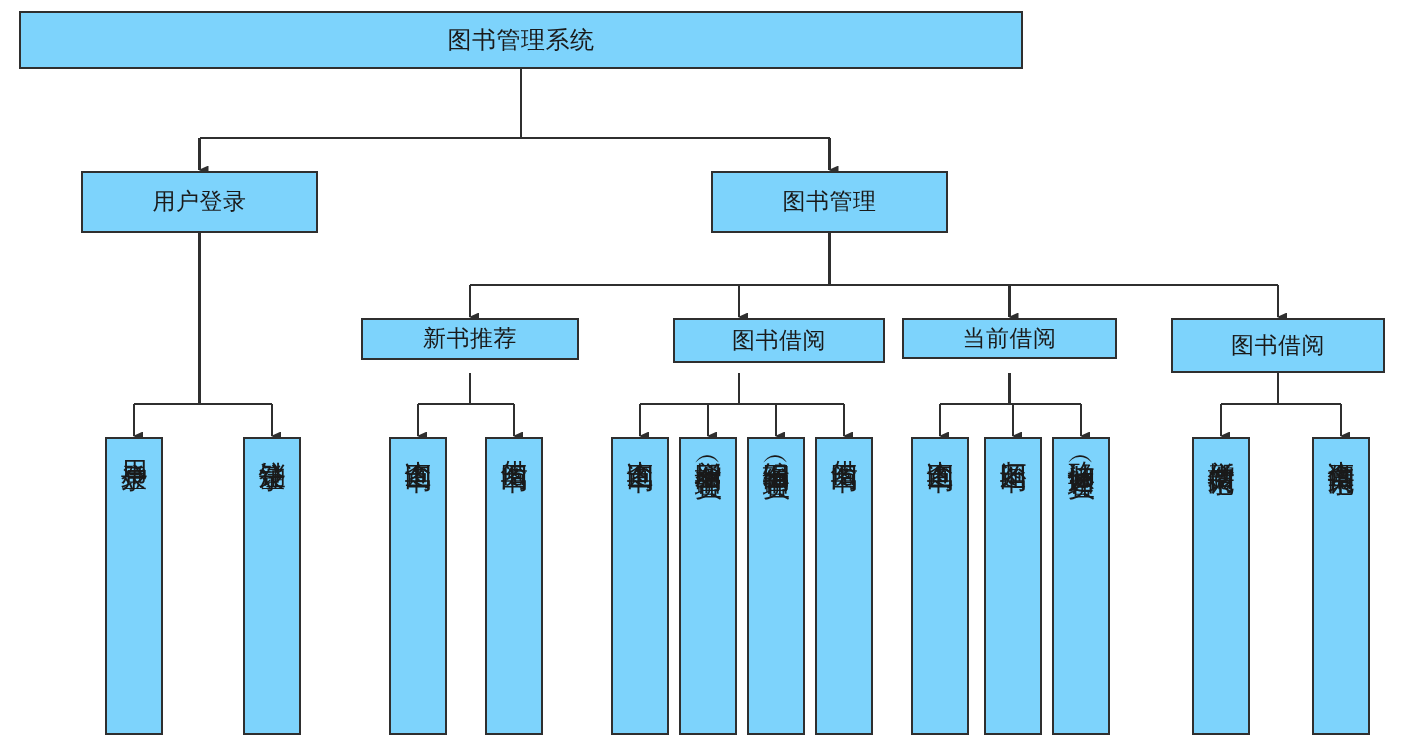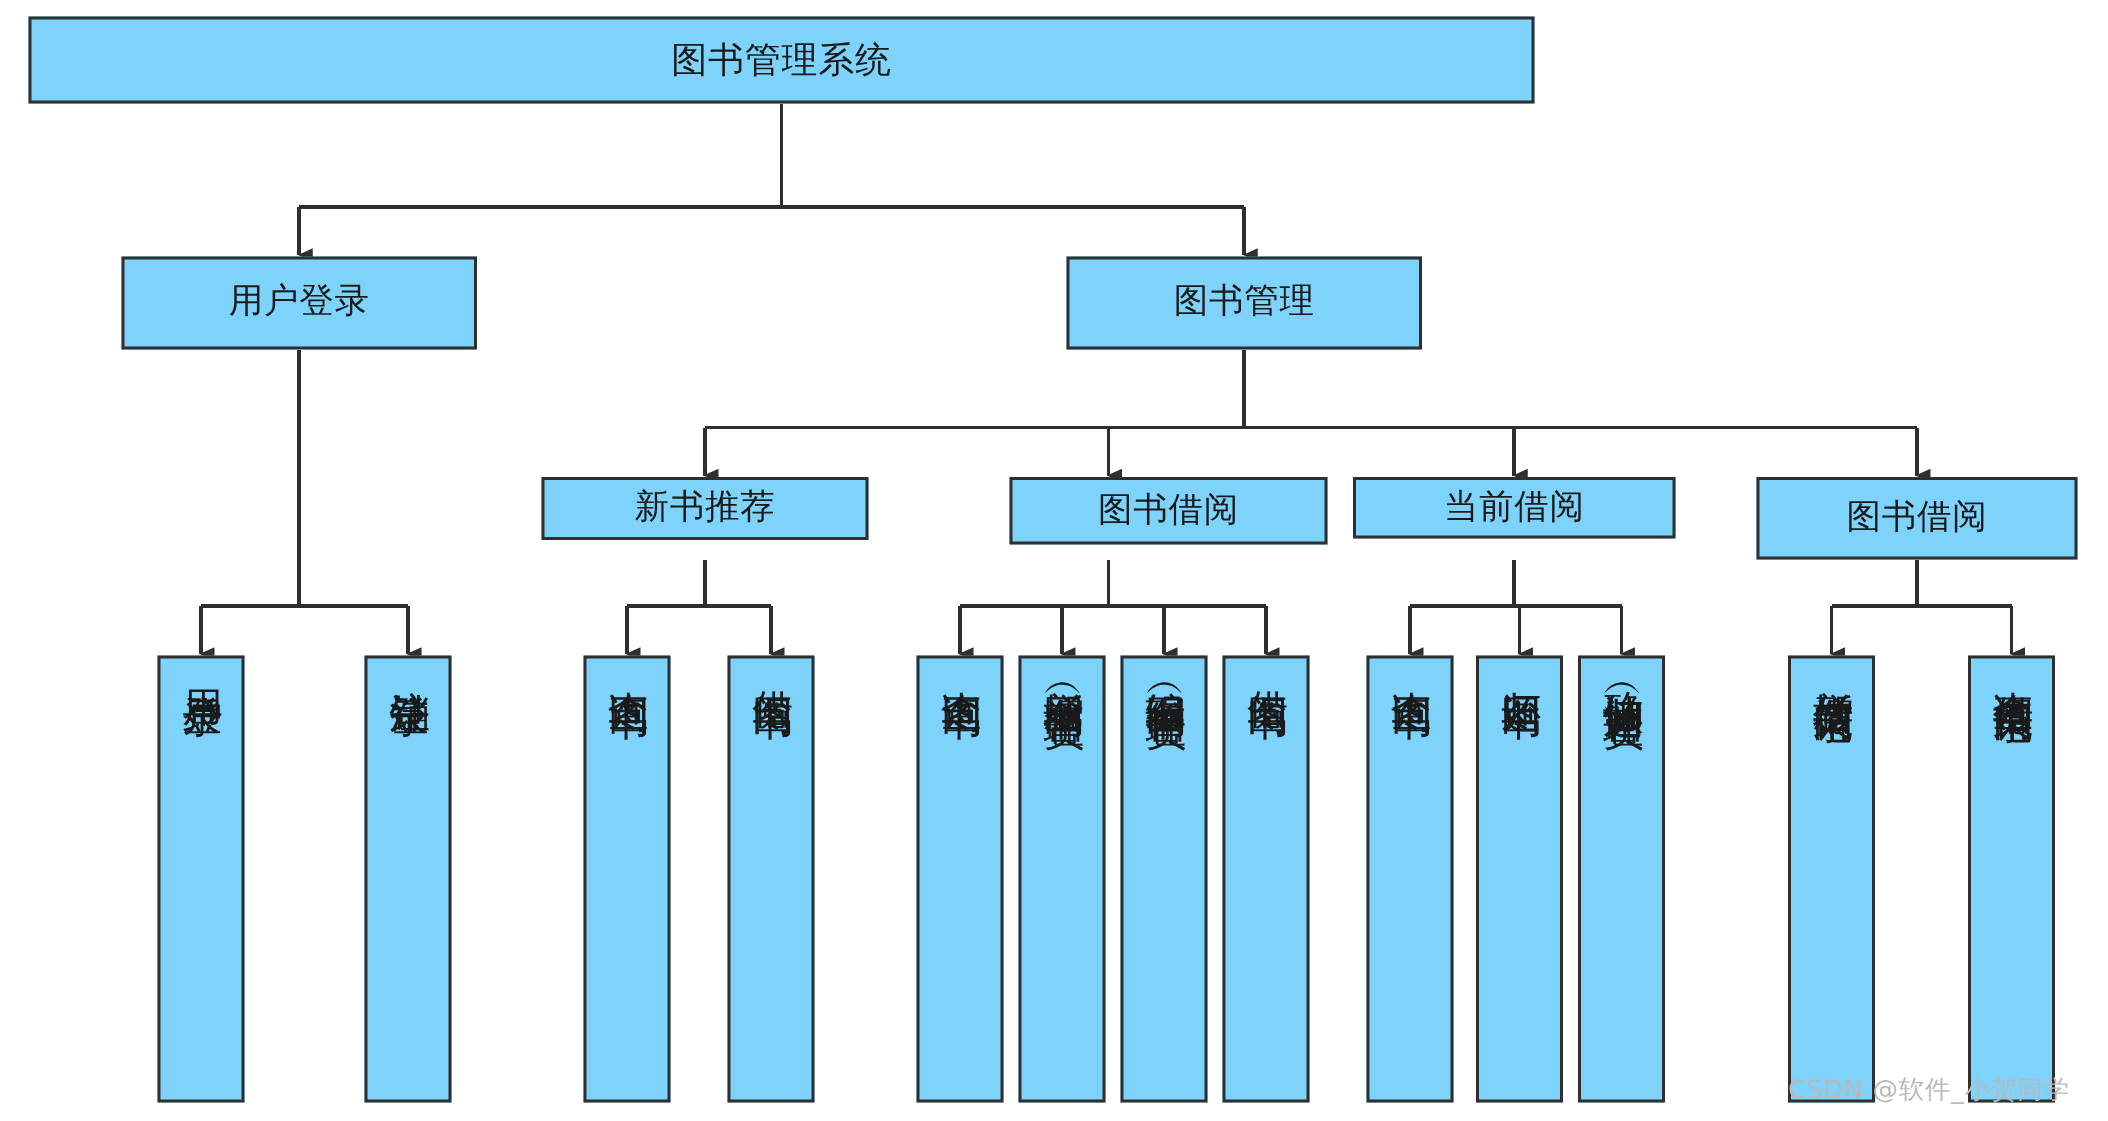--- a/index.html
+++ b/index.html
@@ -173,14 +173,13 @@
       <div class="node vertical" style="left: 1052px; top: 437px; width: 58px; height: 298px;">
         <span class="label">确认归还（管理员）</span>
       </div>
       <div class="node vertical" style="left: 1192px; top: 437px; width: 58px; height: 298px;">
         <span class="label">新增借阅记录</span>
       </div>
       <div class="node vertical" style="left: 1312px; top: 437px; width: 58px; height: 298px;">
         <span class="label">查询借阅记录</span>
       </div>
     </div>
-  <div class="watermark" style="left: 1192px; top: 715px;">CSDN @软件_小贺同学</div>
 </div>
 
 </body></html>

